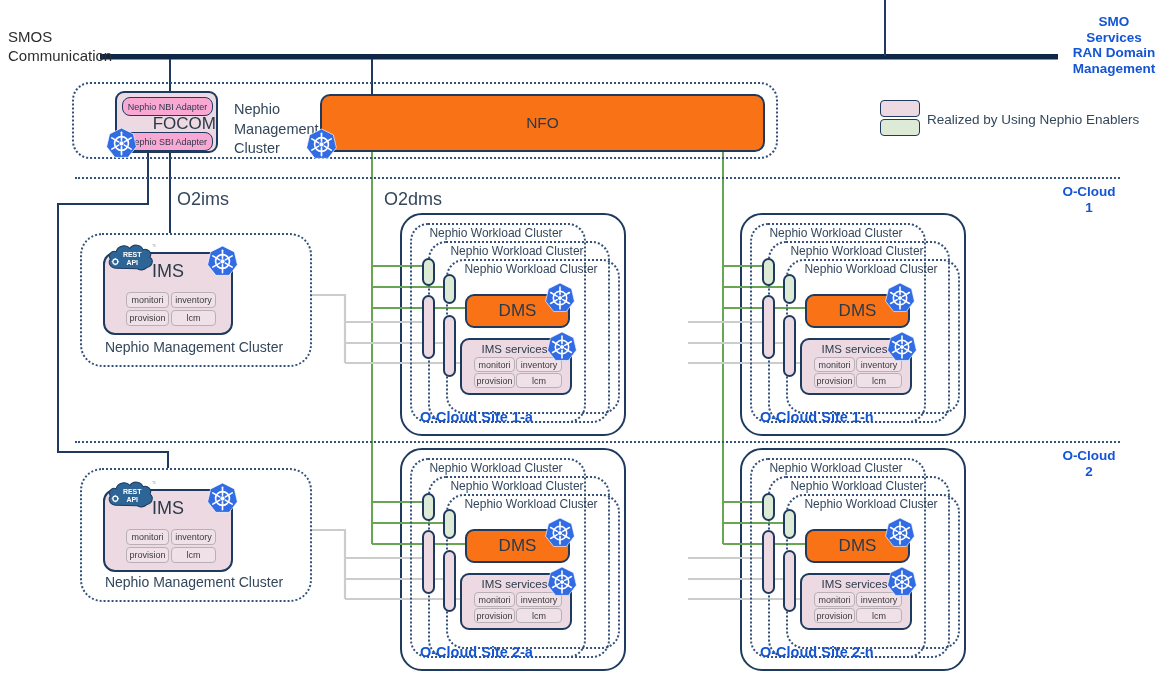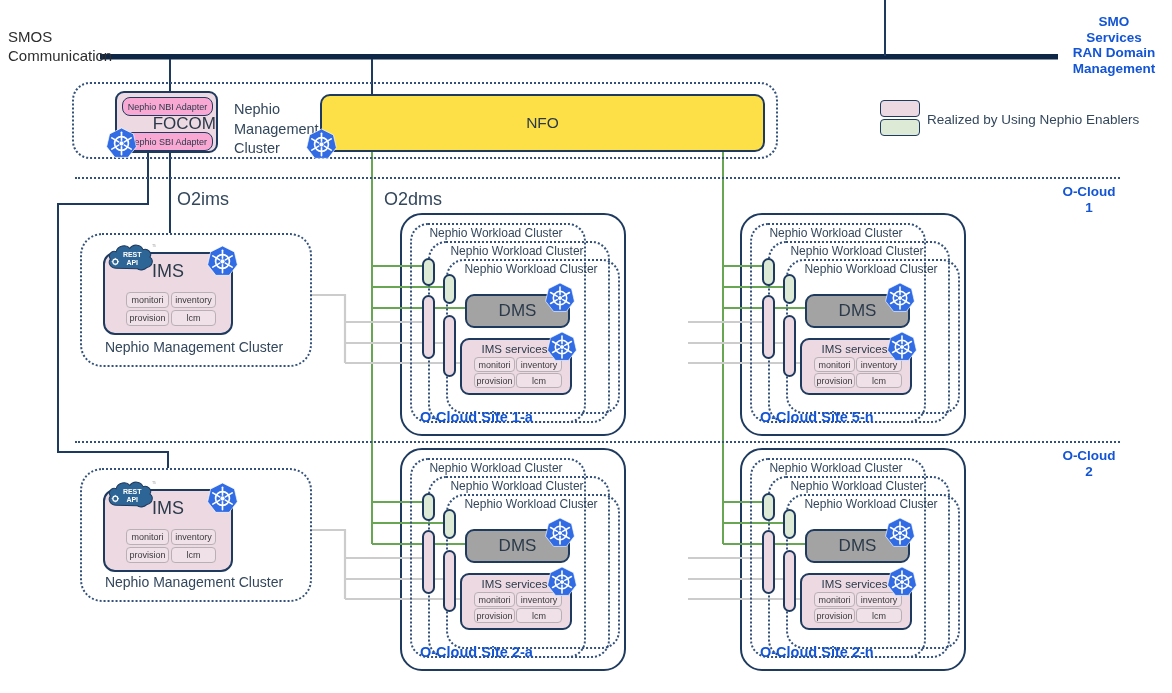--- a/index.html
+++ b/index.html
@@ -13,21 +13,21 @@
   .greenbox{background:#ddebd6;}
   
   .site{position:absolute;width:222px;height:219px;background:#fff;
         border:2px solid #1e3a5f;border-radius:22px;}
   .site .inner{position:relative;z-index:3;width:100%;height:100%;}
   .wc{position:absolute;border:2px dotted #33517a;border-radius:18px;}
   .wc-label{position:absolute;font-size:12px;color:#33475c;text-align:center;white-space:nowrap;}
   .pill{position:absolute;width:13px;border:2px solid #1e3a5f;border-radius:7px;box-sizing:border-box;}
   .pill.green{background:#ddebd6;}
   .pill.pink{background:#ecd9e2;}
-  .dms{position:absolute;left:63px;top:79px;width:105px;height:34px;background:#a3a3a3;
+  .dms{position:absolute;left:63px;top:79px;width:105px;height:34px;background:#f97316;
        border:2px solid #1e3a5f;border-radius:9px;display:flex;align-items:center;justify-content:center;
        font-size:17px;color:#2b3a4a;box-sizing:border-box;}
   .svcbox{position:absolute;left:58px;top:123px;width:112px;height:57px;background:#ecd9e2;
           border:2px solid #1e3a5f;border-radius:9px;box-sizing:border-box;}
   .svc-title{font-size:11.5px;color:#2b3a4a;text-align:center;margin-top:3px;padding-right:14px;padding-left:11px;}
   .modgrid{display:grid;grid-template-columns:41px 46px;grid-auto-rows:15px;gap:1px;margin:2px 0 0 12px;}
   .modgrid.big{grid-template-columns:43px 45px;grid-auto-rows:16px;gap:2px;margin:0;}
   .mod{border:1px solid #b9b0b6;border-radius:4px;background:#f0e1e9;font-size:9px;color:#3a3a3a;
        display:flex;align-items:center;justify-content:center;overflow:hidden;}
   .site-label{position:absolute;left:18px;bottom:9px;font-size:14.5px;font-weight:bold;color:#1355d4;white-space:nowrap;}
@@ -36,21 +36,21 @@
   .imsbox{position:absolute;width:130px;height:83px;background:#ecd9e2;border:2px solid #1e3a5f;
           border-radius:12px;box-sizing:border-box;}
   .ims-title{font-size:18px;color:#2b3a4a;text-align:center;margin-top:7px;}
   .imsc-label{position:absolute;width:228px;text-align:center;font-size:14px;color:#33475c;white-space:nowrap;}
   
   .focom{position:absolute;left:115px;top:91px;width:103px;height:62px;background:#ecd9e2;
          border:2px solid #1e3a5f;border-radius:9px;box-sizing:border-box;}
   .adapter{position:absolute;left:5px;width:89px;height:17px;background:#f9a8d4;border:1.5px solid #1e3a5f;
            border-radius:8px;font-size:9px;color:#2b3a4a;display:flex;align-items:center;justify-content:center;white-space:nowrap;}
   .focom-title{position:absolute;left:0;top:21px;width:100%;text-align:right;font-size:17px;color:#2b3a4a;}
-  .nfo{position:absolute;left:320px;top:94px;width:445px;height:58px;background:#fde047;border:2px solid #1e3a5f;
+  .nfo{position:absolute;left:320px;top:94px;width:445px;height:58px;background:#f97316;border:2px solid #1e3a5f;
        border-radius:10px;display:flex;align-items:center;justify-content:center;font-size:15.5px;color:#2b3a4a;box-sizing:border-box;}
   .mgmt-label{position:absolute;left:234px;top:100px;font-size:14.5px;line-height:1.35;color:#33475c;}
   .sep{position:absolute;left:75px;width:1045px;height:0;border-top:2px dotted #33517a;}
   .bluelab{position:absolute;font-weight:bold;color:#1355d4;text-align:center;font-size:13.5px;line-height:1.15;}
   .smos{position:absolute;left:8px;top:28px;font-size:15px;line-height:1.25;color:#2d2d2d;}
   .iface{position:absolute;font-size:18px;color:#33475c;}
   .napis{position:absolute;font-size:9.5px;color:#33475c;}
   .legend-swatch{position:absolute;left:880px;width:40px;height:17px;border:1.5px solid #1e3a5f;border-radius:4px;box-sizing:border-box;}
   .legend-text{position:absolute;left:927px;top:112px;font-size:13.5px;color:#33475c;}
   .k8s{position:absolute;}
@@ -150,21 +150,21 @@
         <div class="modgrid">
           <div class="mod">monitori</div>
           <div class="mod">inventory</div>
           <div class="mod">provision</div>
           <div class="mod">lcm</div>
         </div>
       </div>
       <svg class="k8s" style="left:144px;top:116px;" width="32" height="32" viewBox="0 0 100 100">
           <use href="#k8s-sym"></use>
         </svg>
-      <div class="site-label">O-Cloud Site 5-n</div>
+      <div class="site-label">O-Cloud Site 1-n</div>
     </div>
   </div>
 
   <div class="site" style="left:400px;top:448px;">
     <div class="inner">
       <div class="wc" style="left:8px;top:8px;width:172px;height:196px;"></div>
       <div class="wc" style="left:26px;top:26px;width:178px;height:178px;"></div>
       <div class="wc" style="left:44px;top:44px;width:170px;height:151px;"></div>
       <div class="wc-label" style="left:8px;top:11px;width:172px;">Nephio Workload Cluster</div>
       <div class="wc-label" style="left:26px;top:29px;width:178px;">Nephio Workload Cluster</div>

